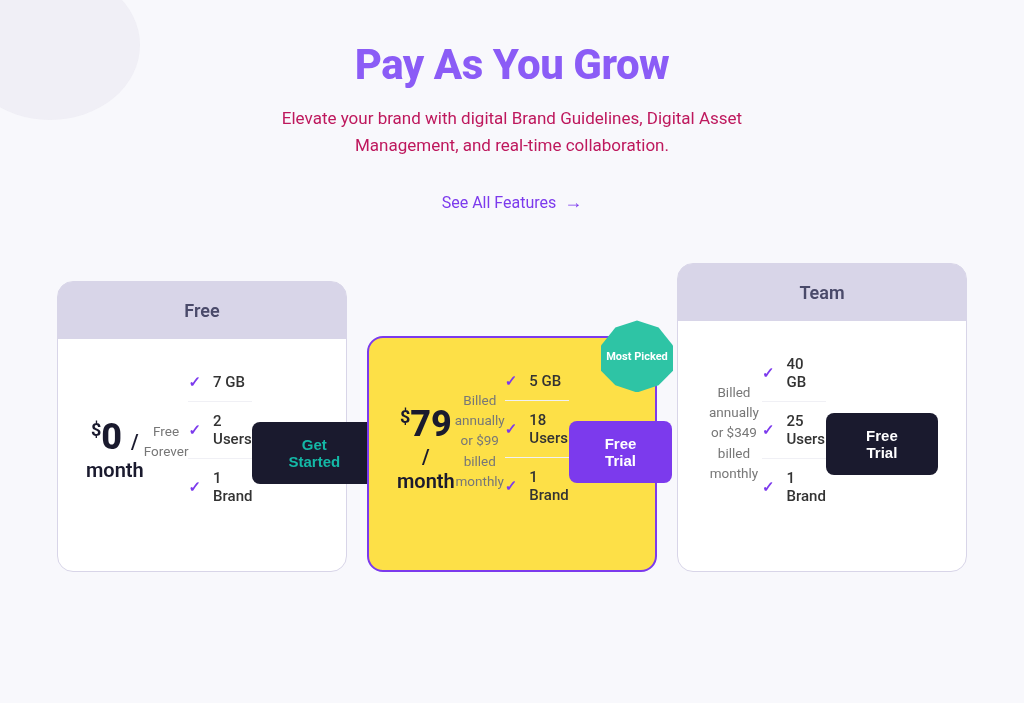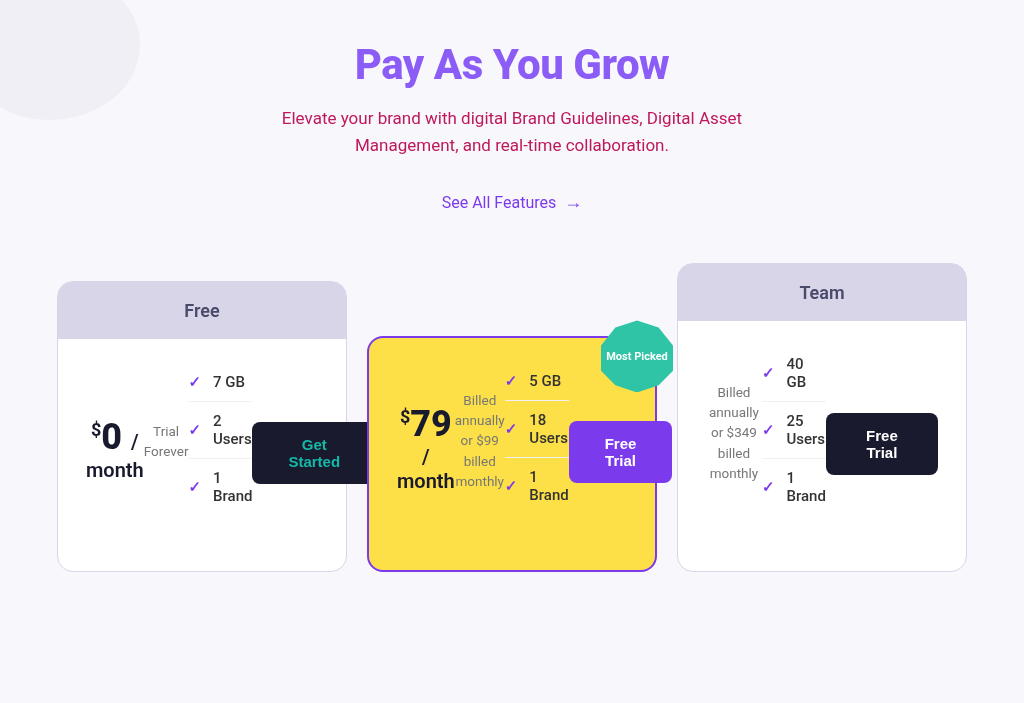--- a/index.html
+++ b/index.html
@@ -296,21 +296,21 @@
       <div class="plan-header">
         <span class="plan-name dark">Free</span>
       </div>
       <div class="plan-body">
         <div class="price-row">
           <span class="price-amount">
             <sup>$</sup>0
           </span>
           <span class="price-period"> / month</span>
         </div>
-        <p class="price-sub">Trial Forever</p>
+        <p class="price-sub">Free Forever</p>
         <ul class="features-list">
 
       <li>
         <span class="check-icon">✓</span>
         <span class="feature-text">7 GB</span>
       </li>
 
       <li>
         <span class="check-icon">✓</span>
         <span class="feature-text">2 Users</span>

